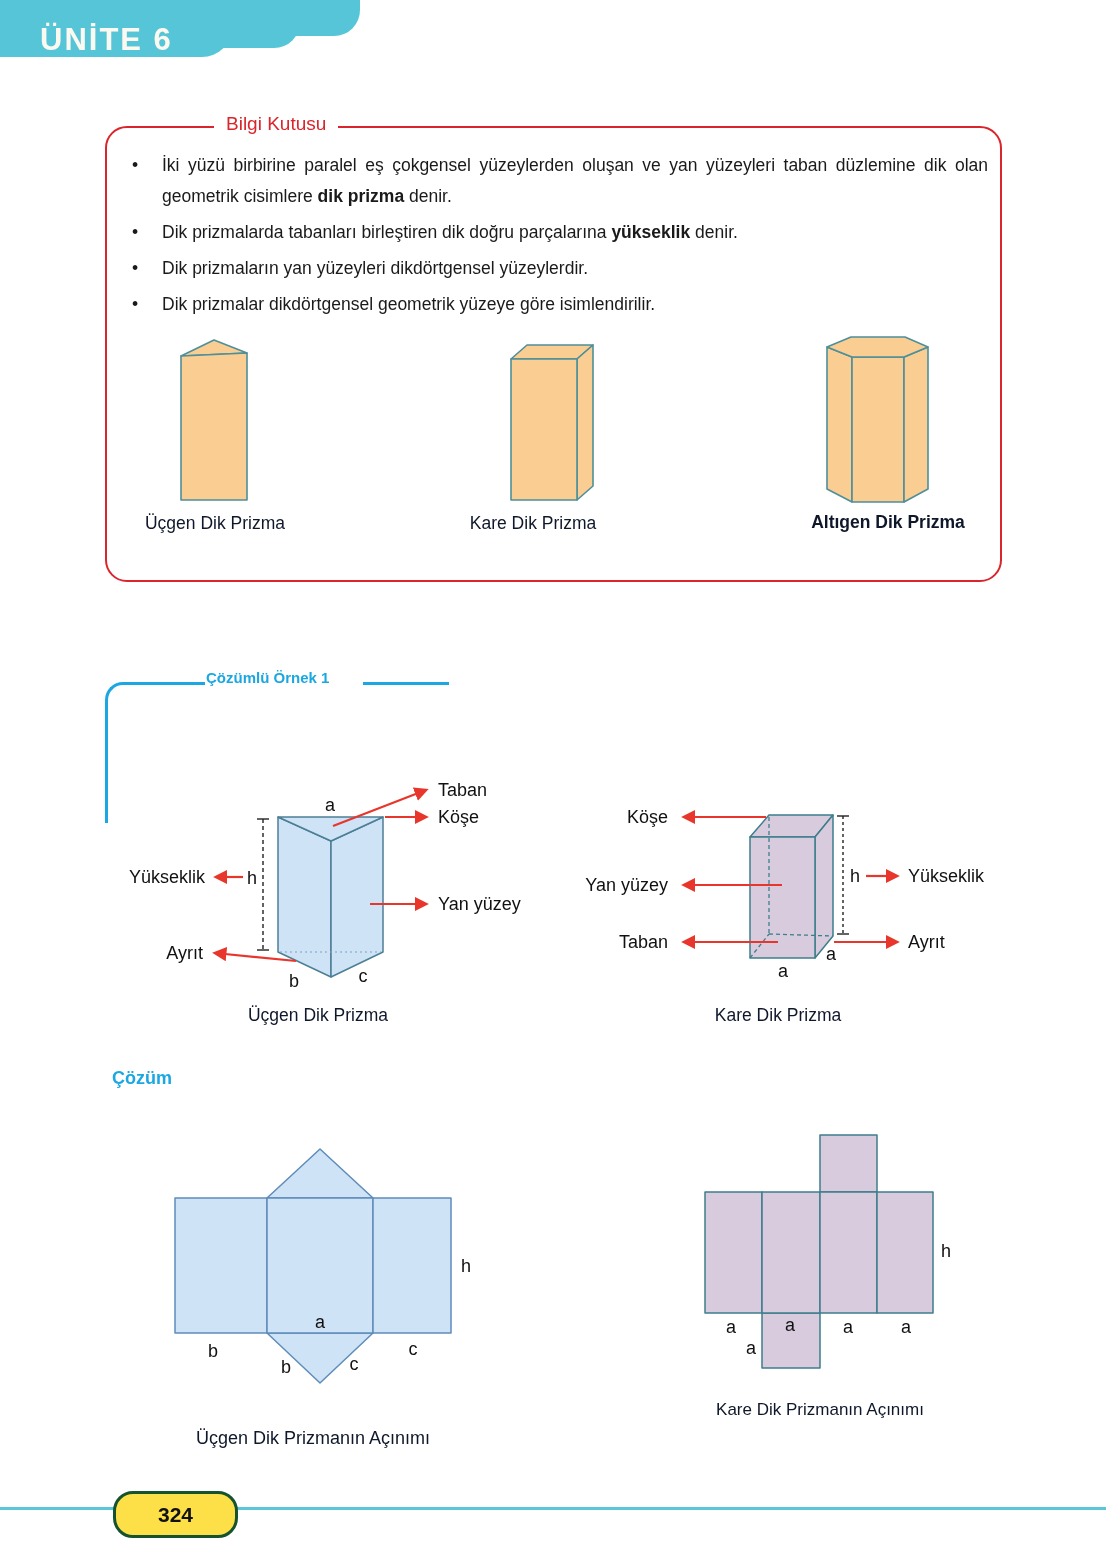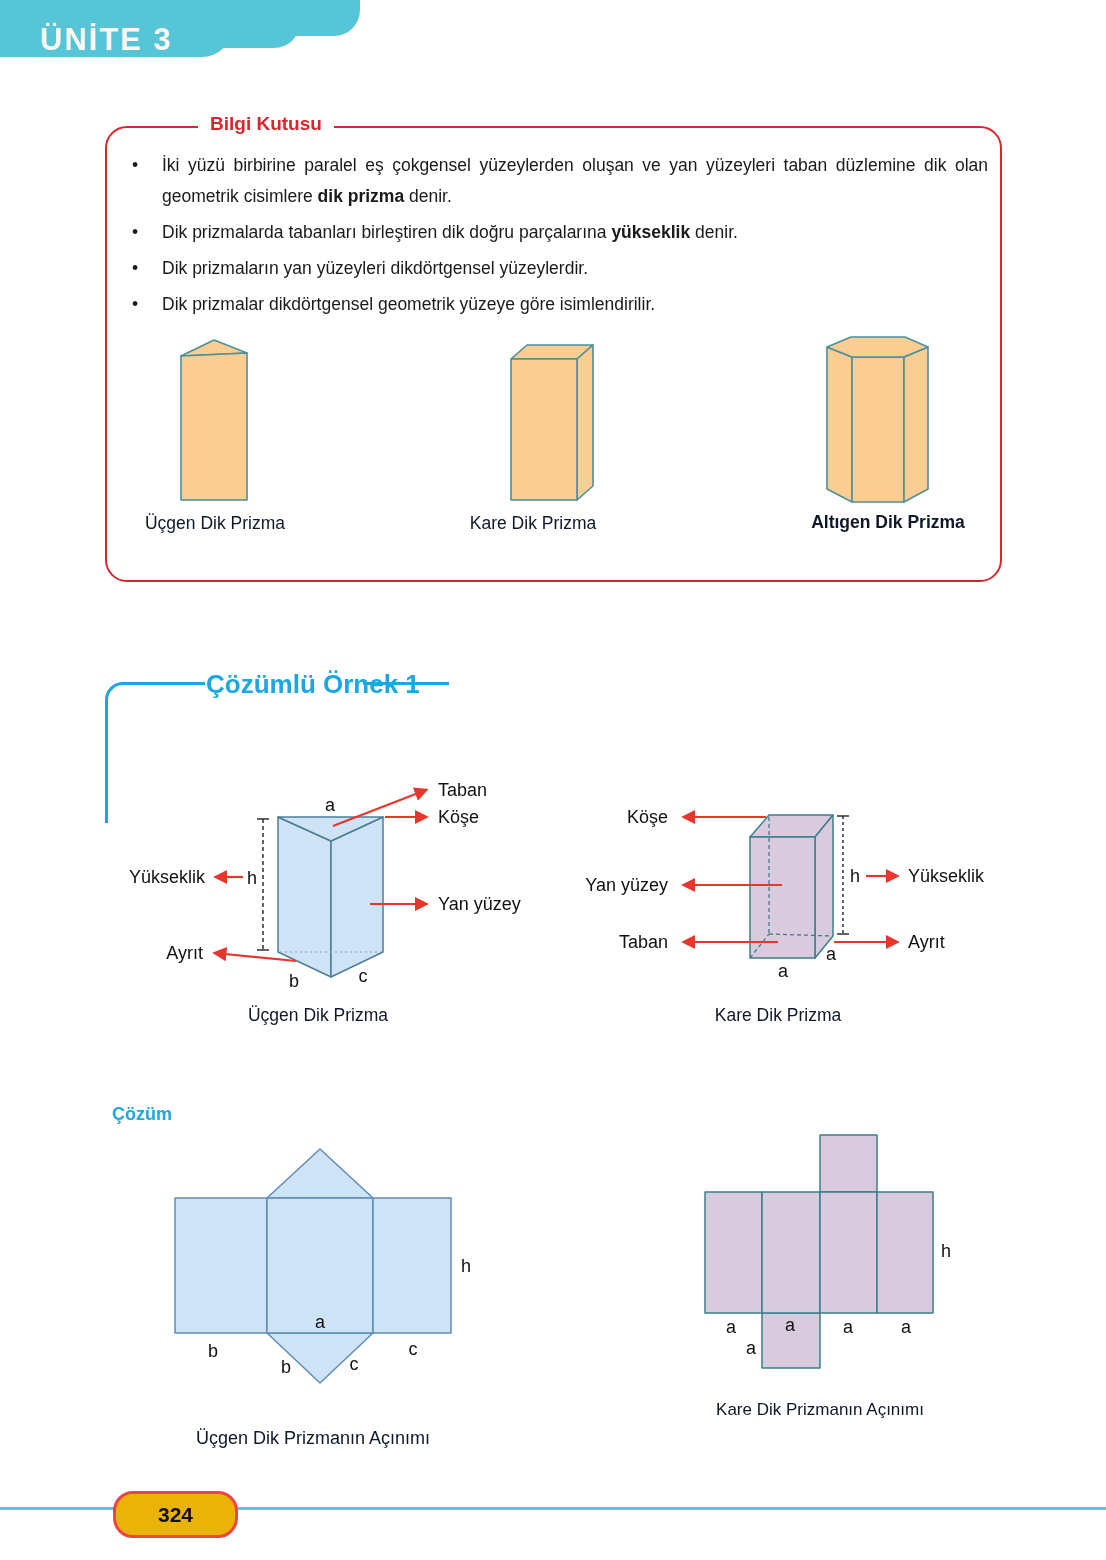--- a/index.html
+++ b/index.html
@@ -8,54 +8,54 @@
   .abs{position:absolute;}
 
   
   .banner-a{left:0;top:9;width:232px;height:57px;background:#56C5D8;border-radius:0 0 30px 0;}
   .banner-b{left:0;top:9;width:360px;height:36px;background:#56C5D8;border-radius:0 0 26px 0;}
   .banner-c{left:0;top:9;width:300px;height:48px;background:#56C5D8;border-radius:0 0 26px 0;}
   .unit-label{left:40px;top:22px;color:#FCF9F0;font-size:31px;font-weight:bold;letter-spacing:2px;}
 
   
   .info-box{left:105px;top:126px;width:893px;height:452px;border:2.5px solid #D9252B;border-radius:22px;}
-  .info-title{left:198px;top:113px;background:#fff;padding:0 12px;color:#D9252B;
-              font-size:19px;font-weight:bold;}
+  .info-title{left:214px;top:113px;background:#fff;padding:0 12px;color:#D9252B;
+              font-size:19px;font-weight:normal;}
   .bullets{left:128px;top:150px;width:868px;}
   .bullet{display:flex;margin-bottom:5px;}
   .bullet .mark{width:30px;font-size:17.5px;line-height:31px;padding-left:4px;}
   .bullet .txt{flex:1;font-size:17.5px;line-height:31px;text-align:justify;padding-right:8px;}
   .bold{font-weight:bold;}
 
   .caption{font-size:17.5px;text-align:center;color:#0f172a;}
 
   
   .ex-bracket{left:105px;top:682px;width:97px;height:138px;border-left:3px solid #1BA7E1;
               border-top:3px solid #1BA7E1;border-top-left-radius:18px;}
   .ex-line2{left:363px;top:682px;width:86px;height:3px;background:#1BA7E1;}
-  .ex-title{left:206px;top:669px;color:#1BA7E1;font-size:26px;font-weight:bold;}
+  .ex-title{left:206px;top:669px;color:#1BA7E1;font-size:15px;font-weight:bold;}
   .ex-prompt{left:118px;top:703px;font-size:17.5px;font-weight:bold;}
 
-  .solution-title{left:112px;top:1068px;color:#1BA7E1;font-size:18px;font-weight:bold;margin-top:36px;}
+  .solution-title{left:112px;top:1068px;color:#1BA7E1;font-size:18px;font-weight:bold;}
 
   svg text{font-family:"Liberation Sans",sans-serif;fill:#111;}
   .footer-line{left:0;top:1507px;width:1106px;height:3px;background:#5BC6D8;}
-  .page-badge{left:113px;top:1491px;width:119px;height:41px;background:#eab308;
-              border:3px solid #ef4444;border-radius:20px;display:flex;
+  .page-badge{left:113px;top:1491px;width:119px;height:41px;background:#fde047;
+              border:3px solid #14532d;border-radius:20px;display:flex;
               align-items:center;justify-content:center;font-size:21px;font-weight:bold;color:#111;}
 </style>
 </head>
 <body>
 
 <div class="page">
 
   <div class="abs banner-a"></div>
   <div class="abs banner-c"></div>
   <div class="abs banner-b"></div>
-  <div class="abs unit-label">ÜNİTE 3</div>
+  <div class="abs unit-label">ÜNİTE 6</div>
 
   <div class="abs info-box"></div>
   <div class="abs info-title">Bilgi Kutusu</div>
 
   <div class="abs bullets">
     <div class="bullet">
       <div class="mark">•</div>
       <div class="txt"><span>İki yüzü birbirine paralel eş çokgensel yüzeylerden oluşan ve yan yüzeyleri taban düzlemine dik olan geometrik cisimlere </span><span class="bold">dik prizma</span><span> denir.</span></div>
     </div>
     <div class="bullet">

